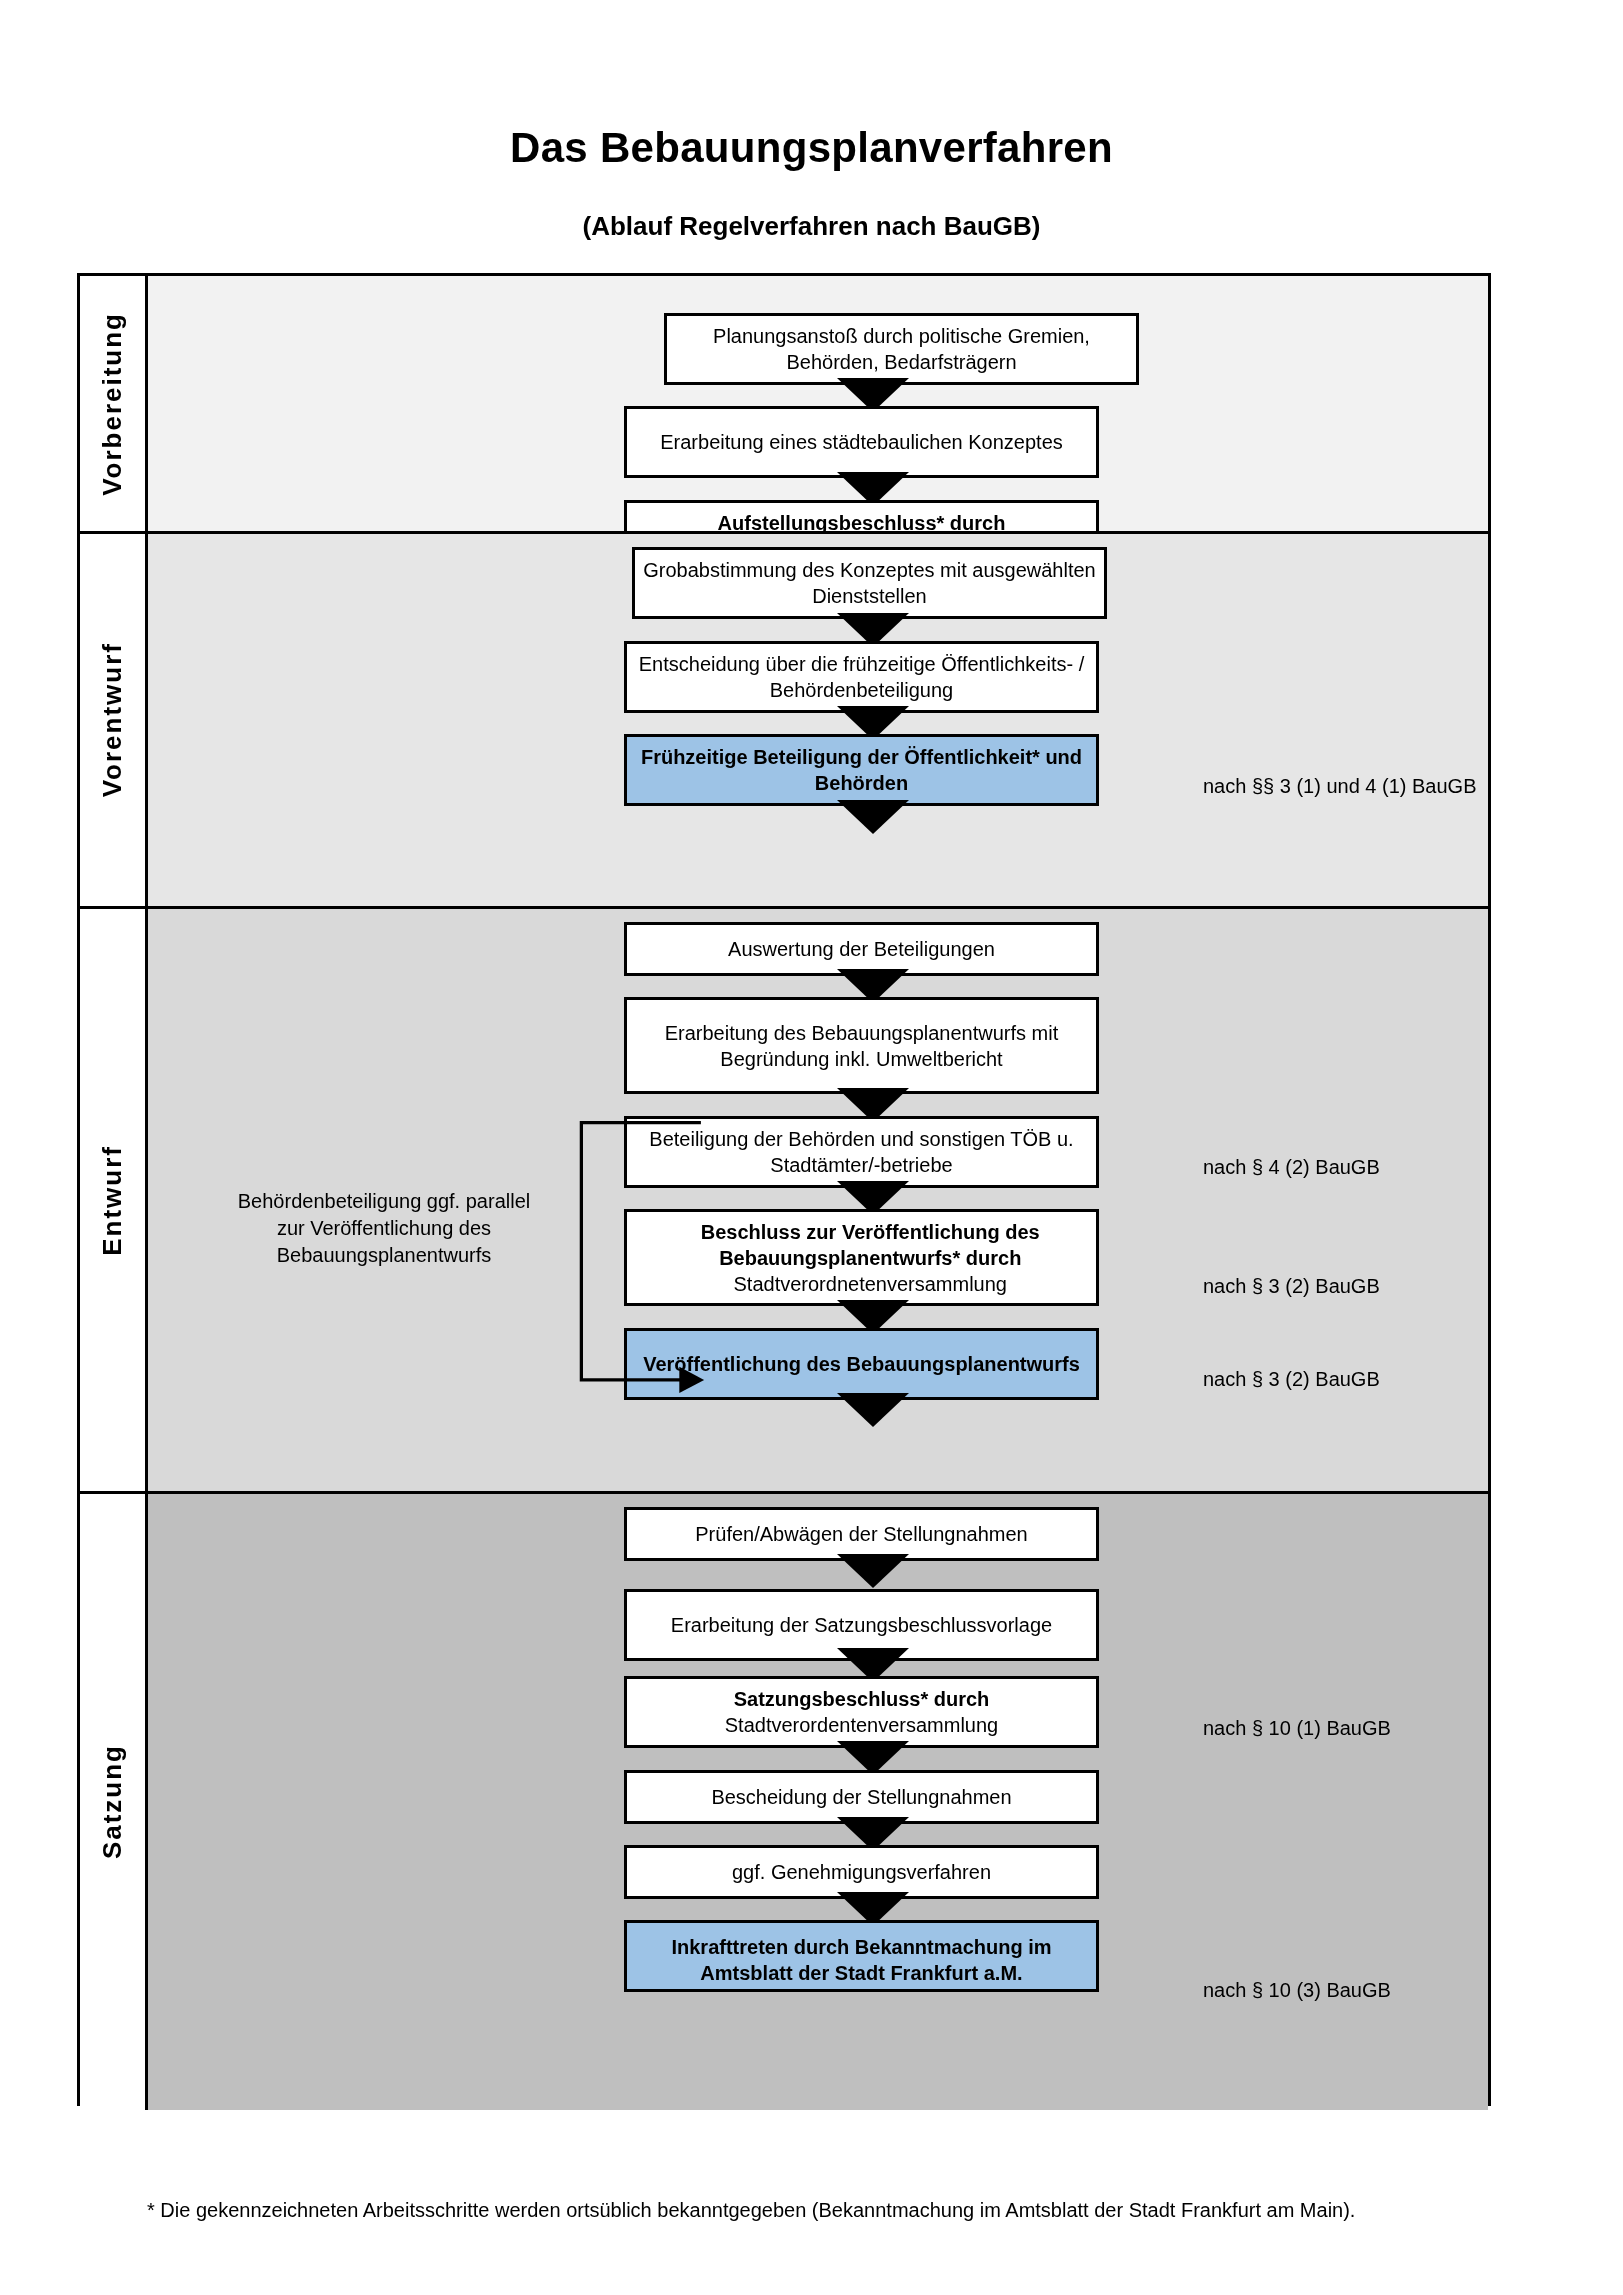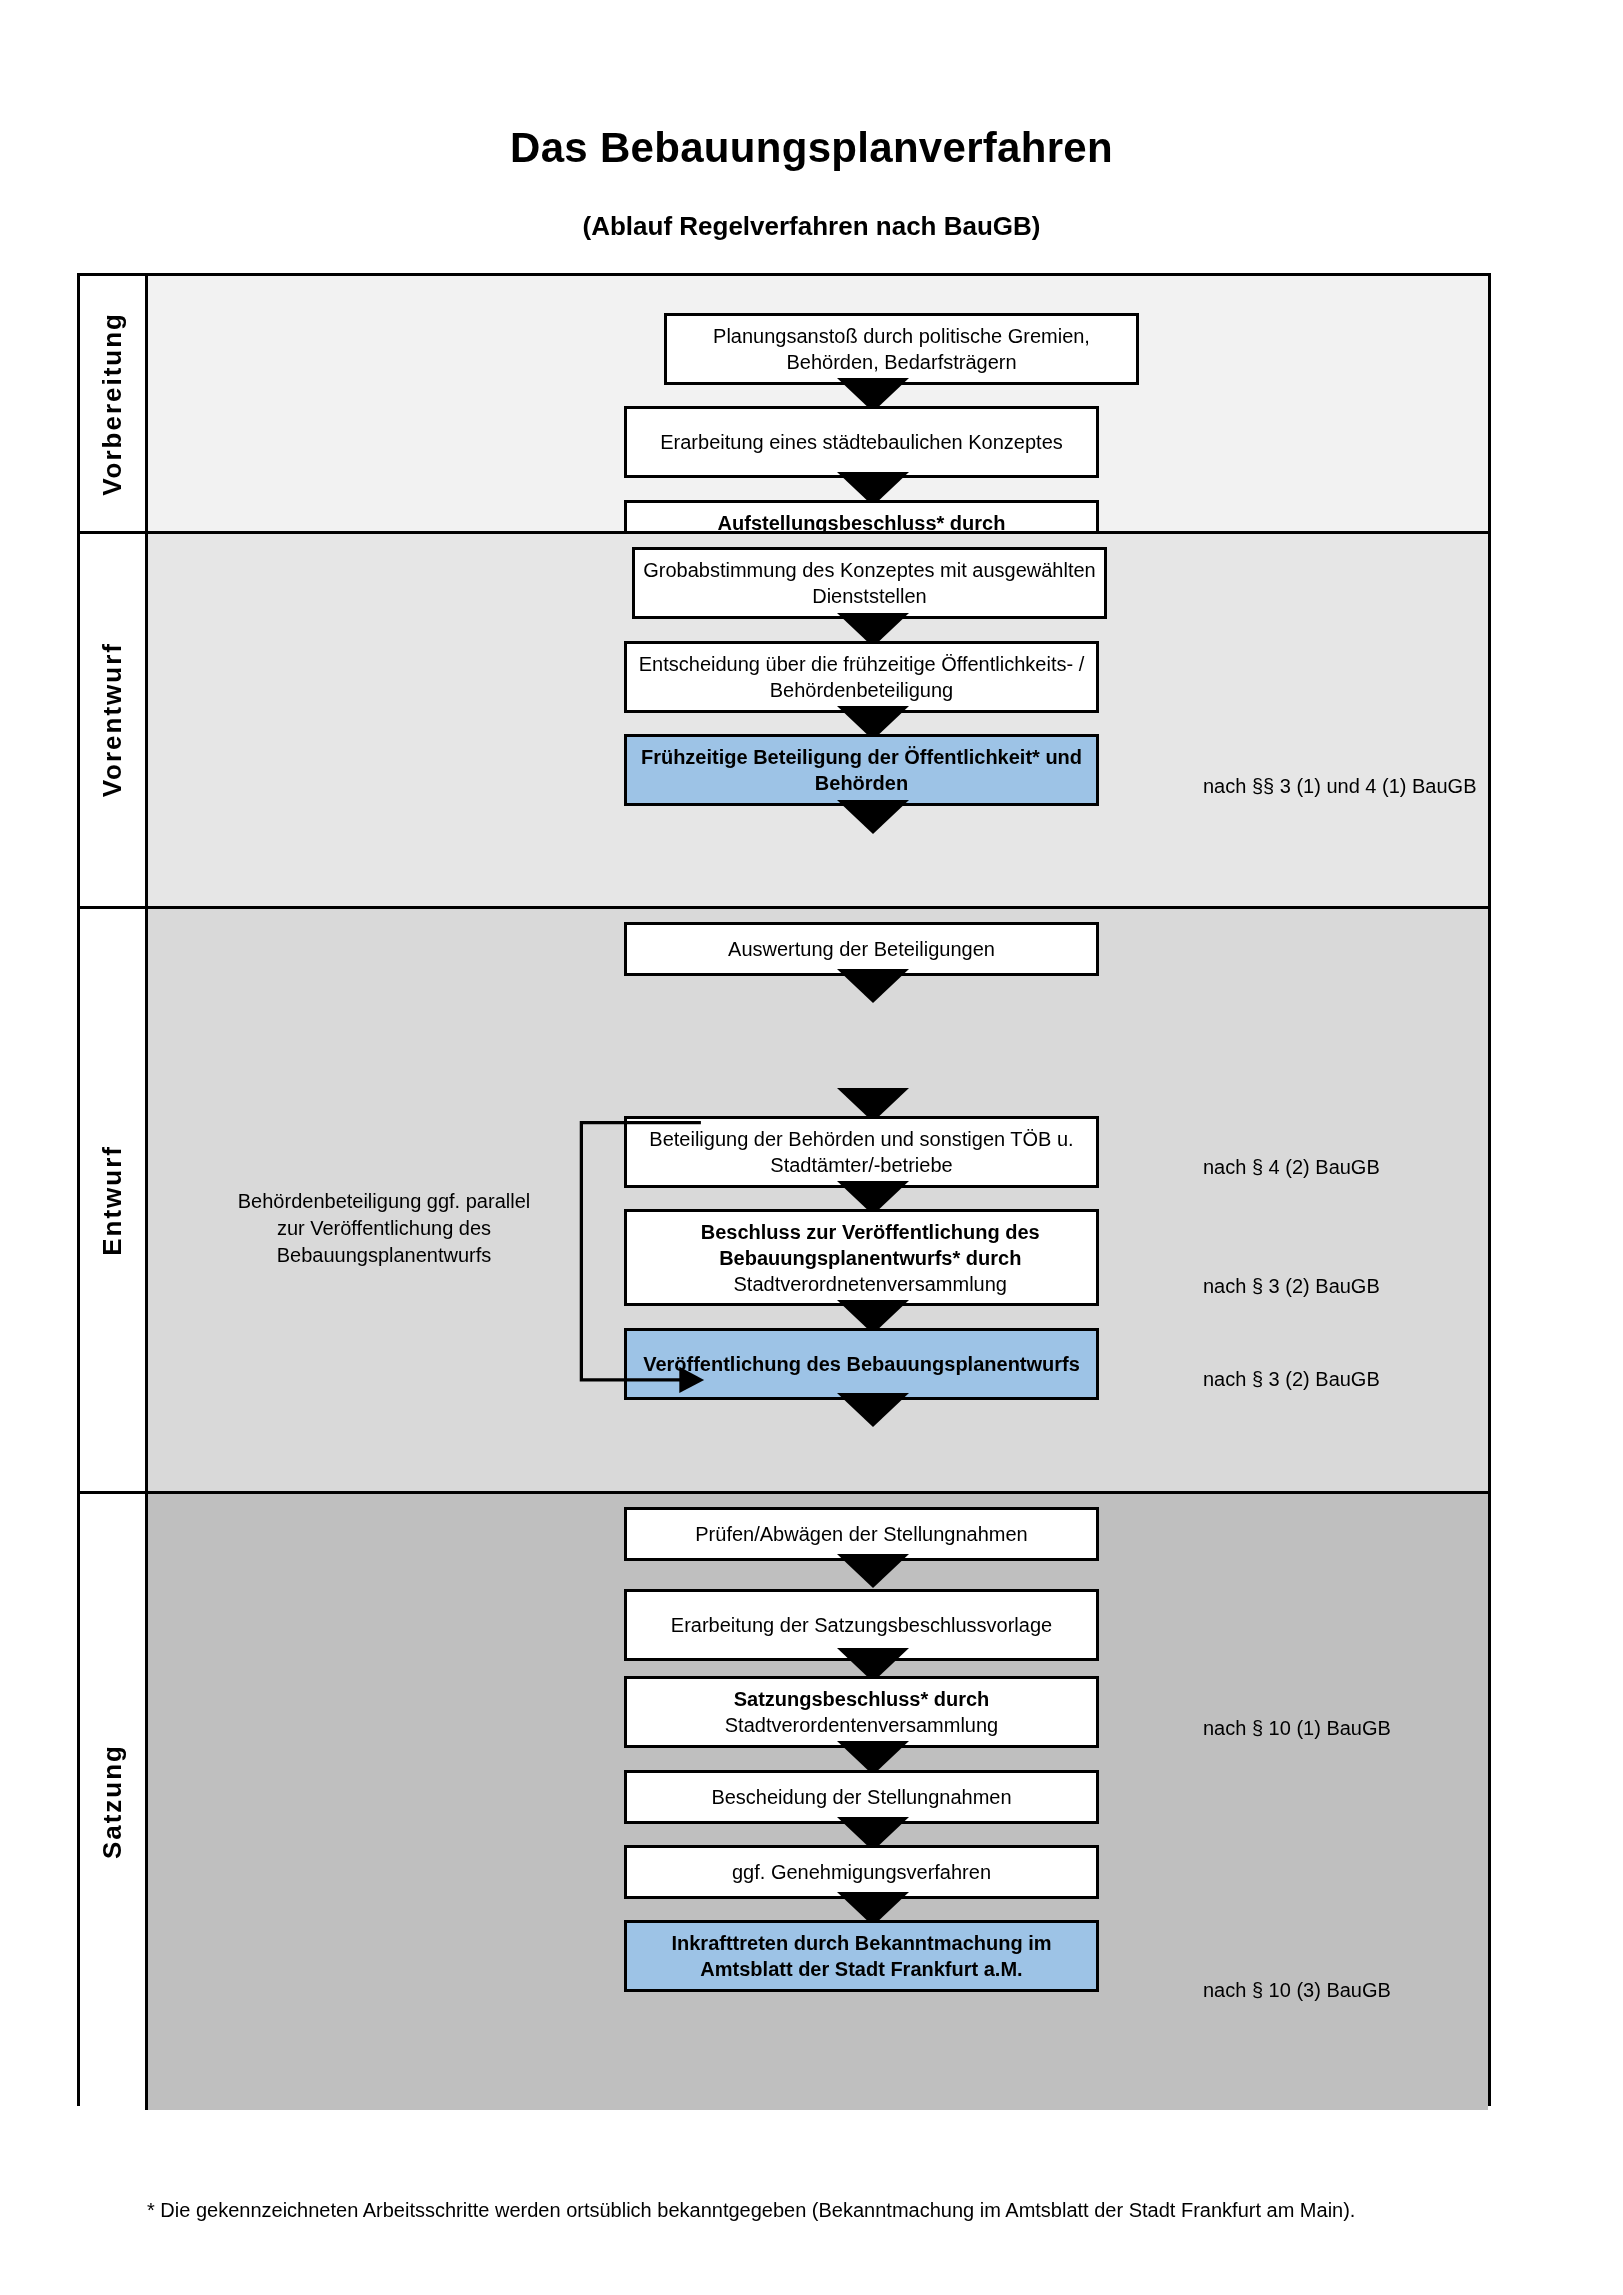--- a/index.html
+++ b/index.html
@@ -182,20 +182,23 @@
     </div>
     <div class="phase-row" style="top: 630px; height: 585px;">
       <div class="phase-label-cell">
         <span class="phase-label">Entwurf</span>
       </div>
       <div class="phase-body" style="background: rgb(217, 217, 217);">
         <div class="flow-box" style="top: 13px; height: 54px;">
           <span>Auswertung der Beteiligungen</span>
         </div>
         <div class="flow-arrow" style="top: 60px;"></div>
+        <div class="flow-box" style="top: 88px; height: 97px;">
+          <span>Erarbeitung des Bebauungsplanentwurfs mit Begründung inkl. Umweltbericht</span>
+        </div>
         <div class="flow-arrow" style="top: 179px;"></div>
         <div class="flow-box" style="top: 207px; height: 72px;">
           <span>Beteiligung der Behörden und sonstigen TÖB u. Stadtämter/-betriebe</span>
         </div>
         <div class="flow-arrow" style="top: 272px;"></div>
         <div class="flow-box" style="top: 300px; height: 97px; padding-left: 24px;">
           <span><b>Beschluss zur Veröffentlichung des Bebauungsplanentwurfs* durch</b> Stadtverordnetenversammlung</span>
         </div>
         <div class="flow-arrow" style="top: 391px;"></div>
         <div class="flow-box highlight" style="top: 419px; height: 72px;">
@@ -230,21 +233,21 @@
         </div>
         <div class="flow-arrow" style="top: 247px;"></div>
         <div class="flow-box" style="top: 276px; height: 54px;">
           <span>Bescheidung der Stellungnahmen</span>
         </div>
         <div class="flow-arrow" style="top: 323px;"></div>
         <div class="flow-box" style="top: 351px; height: 54px;">
           <span>ggf. Genehmigungsverfahren</span>
         </div>
         <div class="flow-arrow" style="top: 398px;"></div>
-        <div class="flow-box highlight" style="top: 426px; height: 72px;">
+        <div class="flow-box highlight" style="top: 426px; height: 72px; align-items: flex-end;">
           <span><b>Inkrafttreten</b> durch Bekanntmachung im Amtsblatt der Stadt Frankfurt a.M.</span>
         </div>
         <div class="legal-ref" style="top: 223px;">nach § 10 (1) BauGB</div>
         <div class="legal-ref" style="top: 443px; margin-top: 42px;">nach § 10 (3) BauGB</div>
       </div>
     </div>
   </div>
 
 <div id="footnote">* Die gekennzeichneten Arbeitsschritte werden ortsüblich bekanntgegeben (Bekanntmachung im Amtsblatt  der Stadt Frankfurt am Main).</div>
 

